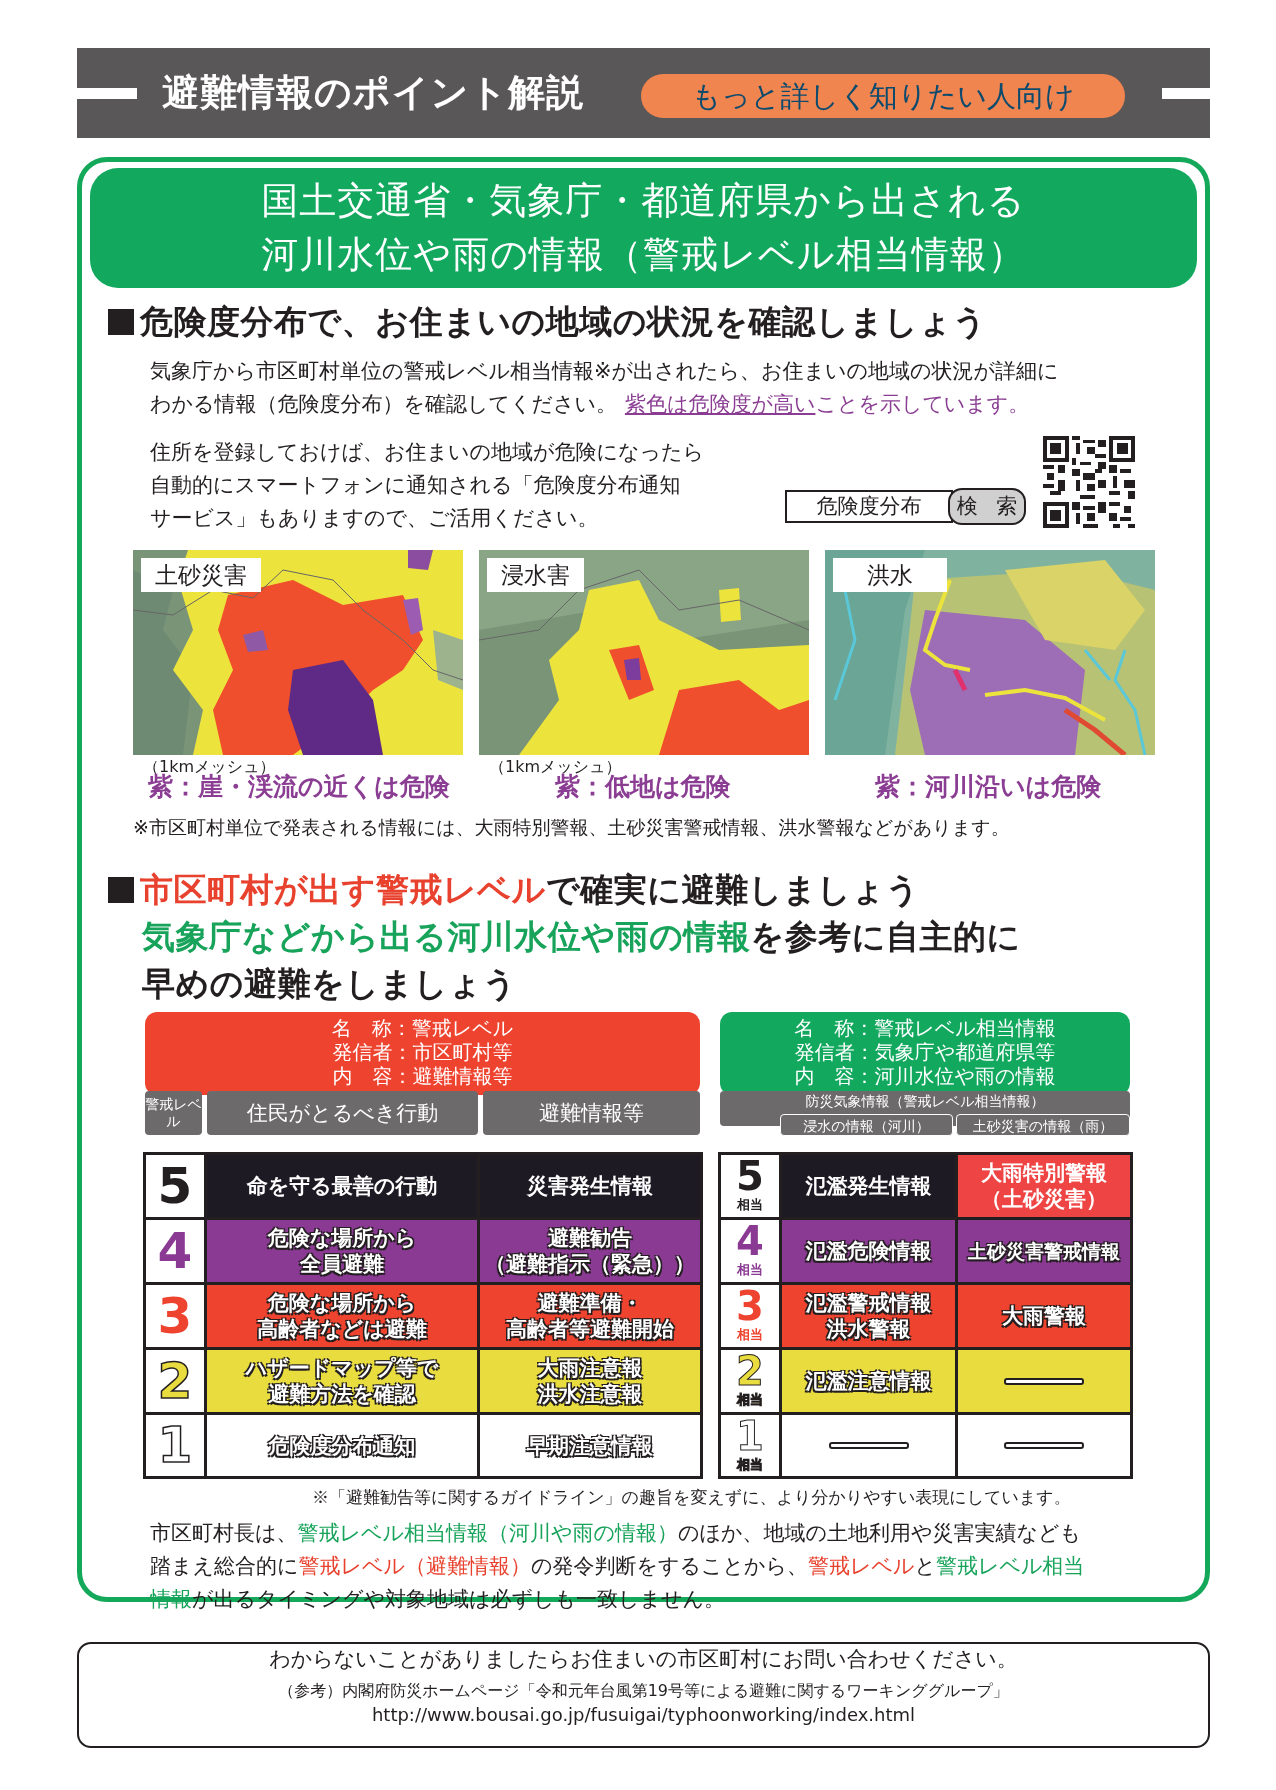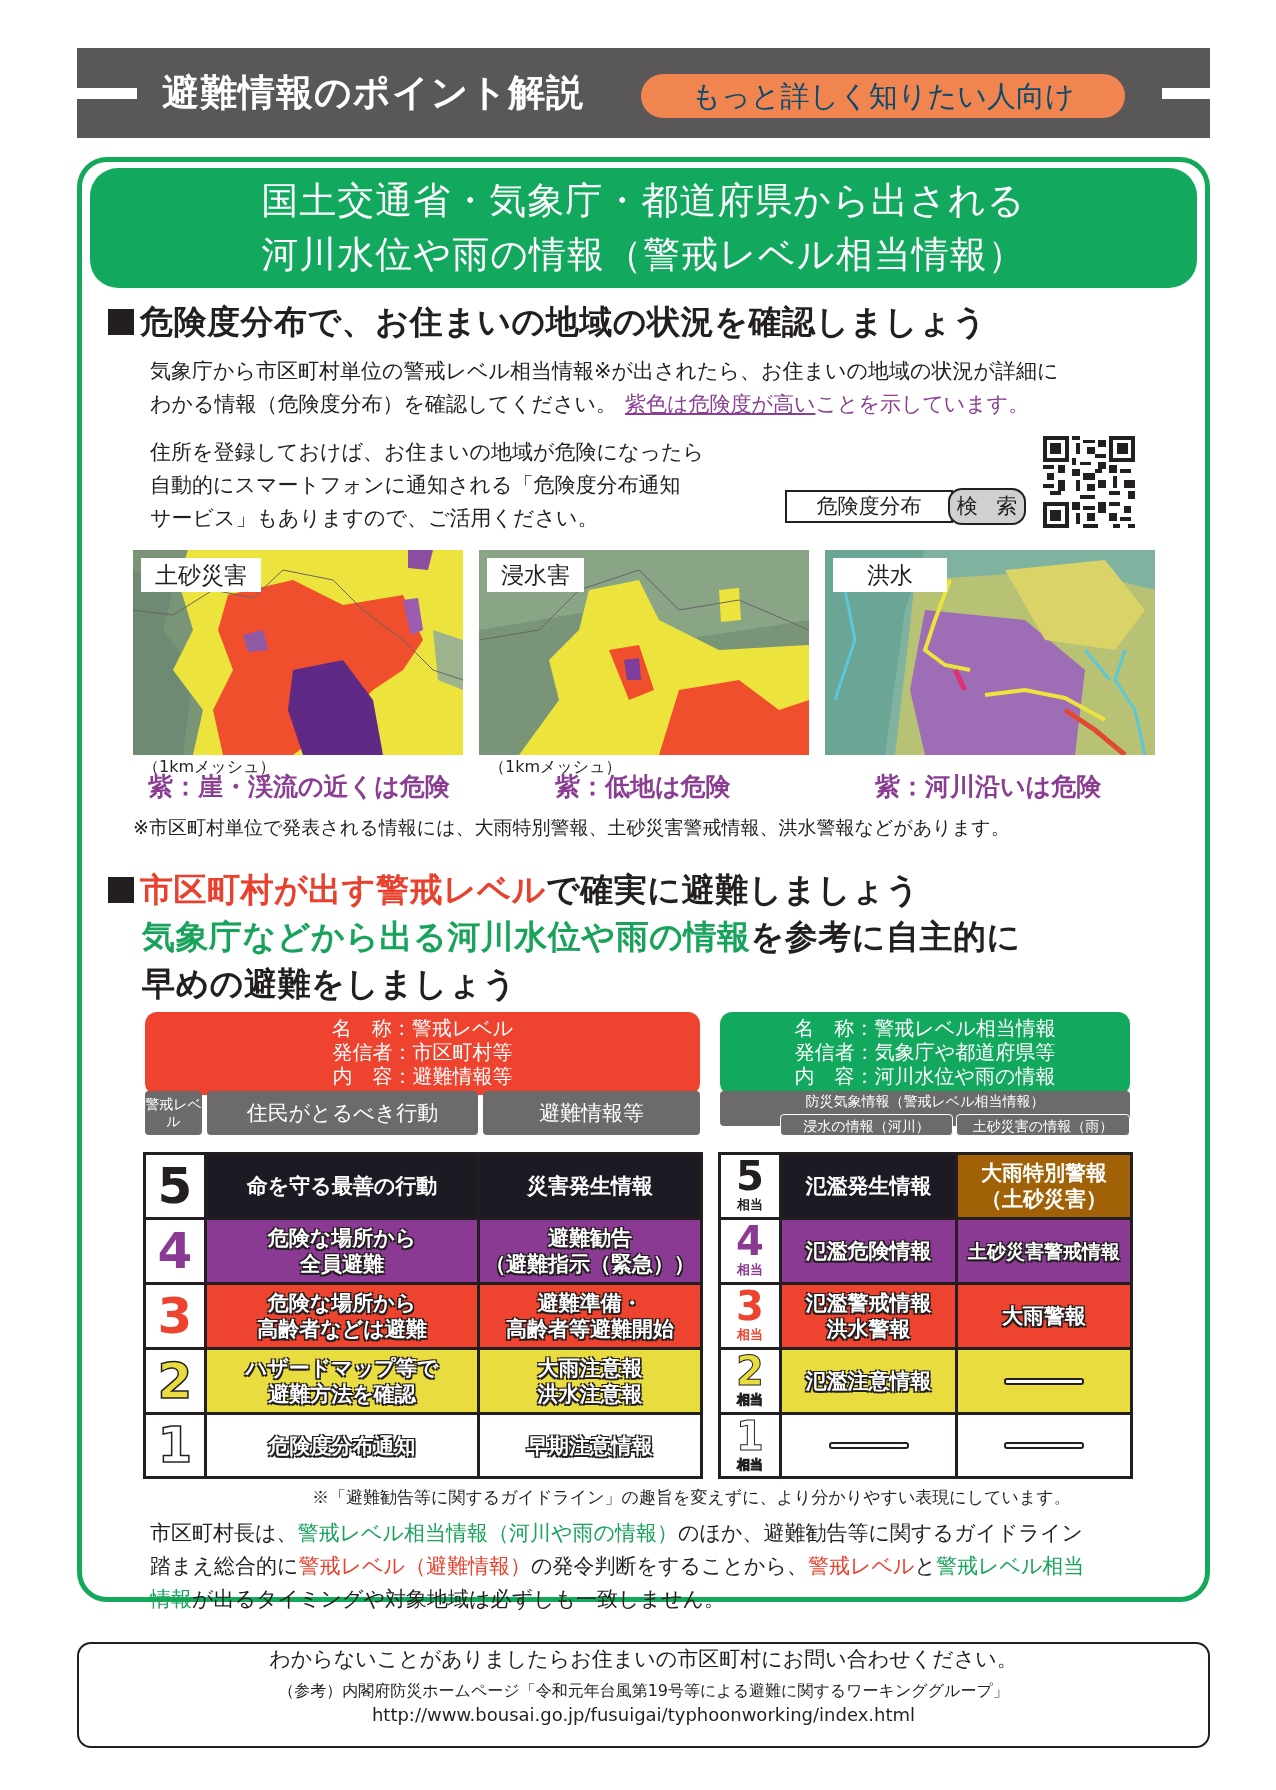--- a/index.html
+++ b/index.html
@@ -249,21 +249,21 @@
   <div class="cell stroke" style="left:334px; top:260px; width:220px; height:61px; background:#fff; font-size:21px;">早期注意情報</div>
 </div>
 
 <div class="tbl" style="left:718px; width:415px; height:327px;">
 
   <div class="num" style="top:0; height:62px; color:#231f20;">
     <div style="font-size:40px; line-height:42px;">5</div>
     <div style="font-size:13px; line-height:16px;">相当</div>
   </div>
   <div class="cell" style="left:61px; top:0; width:173px; height:62px; background:#1e1a24; font-size:21px;">氾濫発生情報</div>
-  <div class="cell" style="left:237px; top:0; width:172px; height:62px; background:#a16207; font-size:21px; white-space:pre-line;">大雨特別警報
+  <div class="cell" style="left:237px; top:0; width:172px; height:62px; background:#ef4444; font-size:21px; white-space:pre-line;">大雨特別警報
 （土砂災害）</div>
 
   <div class="num" style="top:65px; height:62px; color:#8b3a93;">
     <div style="font-size:40px; line-height:42px;">4</div>
     <div style="font-size:13px; line-height:16px;">相当</div>
   </div>
   <div class="cell stroke" style="left:61px; top:65px; width:173px; height:62px; background:#8b3a93; font-size:21px;">氾濫危険情報</div>
   <div class="cell stroke" style="left:237px; top:65px; width:172px; height:62px; background:#8b3a93; font-size:19px;">土砂災害警戒情報</div>
 
   <div class="num" style="top:130px; height:62px; color:#ee432e;">
@@ -291,21 +291,21 @@
       <span class="dash"></span>
     </div>
   <div class="cell" style="left:237px; top:260px; width:172px; height:61px; background:#fff;">
       <span class="dash"></span>
     </div>
 </div>
 
 <div class="note" style="left:312px; top:1486px; font-size:17px;font-family:Liberation Mono, monospace;">※「避難勧告等に関するガイドライン」の趣旨を変えずに、より分かりやすい表現にしています。</div>
 
 <div class="para" style="left:150px; top:1517px; font-size:21px; line-height:33px;">
-  <div><span>市区町村長は、</span><span class="green">警戒レベル相当情報（河川や雨の情報）</span><span>のほか、避難勧告等に関するガイドライン</span></div>
+  <div><span>市区町村長は、</span><span class="green">警戒レベル相当情報（河川や雨の情報）</span><span>のほか、地域の土地利用や災害実績なども</span></div>
   <div><span>踏まえ総合的に</span><span class="red">警戒レベル（避難情報）</span><span>の発令判断をすることから、</span><span class="red">警戒レベル</span><span>と</span><span class="green">警戒レベル相当</span></div>
   <div><span class="green">情報</span><span>が出るタイミングや対象地域は必ずしも一致しません。</span></div>
 </div>
 
 <div class="bottom-box">
   <div style="font-size:21px; margin-top:0; line-height:30px;">わからないことがありましたらお住まいの市区町村にお問い合わせください。</div>
   <div style="font-size:16px; margin-top:6px; line-height:22px;">（参考）内閣府防災ホームページ「令和元年台風第19号等による避難に関するワーキンググループ」</div>
   <div style="font-size:18px; line-height:26px;">http://www.bousai.go.jp/fusuigai/typhoonworking/index.html</div>
 </div>
 

